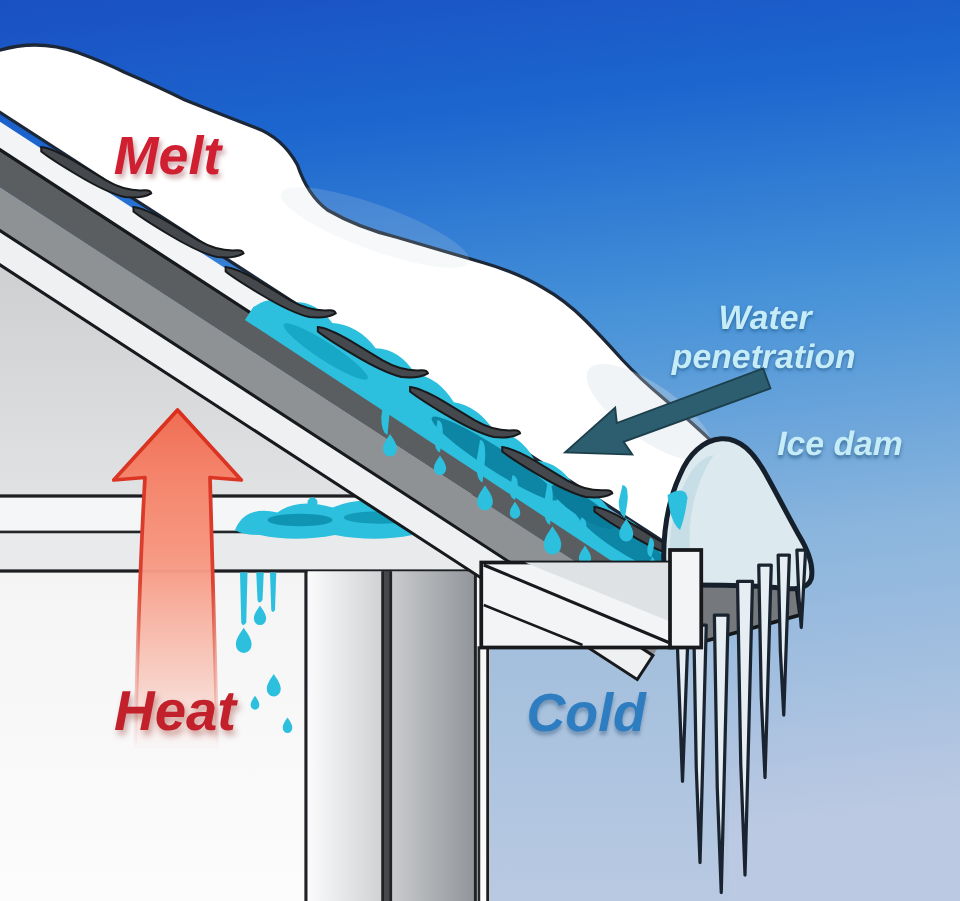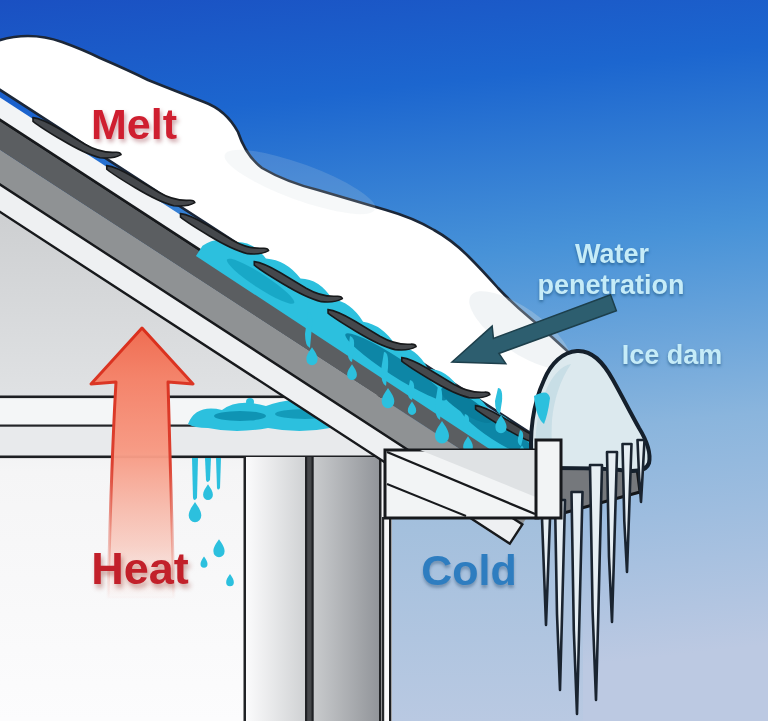--- a/index.html
+++ b/index.html
@@ -1,17 +1,17 @@
 <!DOCTYPE html>
 <html><head>
 <meta charset="utf-8">
 <style>
   html,body{margin:0;padding:0;background:#222;}
   .stage{position:relative;width:768px;height:721px;overflow:hidden;
-         font-family:"Liberation Sans",sans-serif;}
+         font-family:"Liberation Sans",sans-serif;font-style:italic;}
   svg{display:block;}
   text{font-family:"Liberation Sans",sans-serif;font-weight:bold;}
   .lbl-red{fill:#cf1f30;text-shadow:2px 3px 4px rgba(120,10,20,.35);}
   .lbl-heat{fill:#c2202a;text-shadow:2px 4px 5px rgba(140,40,30,.4);}
   .lbl-cyan{fill:#c6ecf8;text-shadow:0 2px 3px rgba(15,70,110,.55);}
   .lbl-cold{fill:#2e7dc0;text-shadow:0 3px 3px rgba(20,60,100,.35);}
 </style>
 </head>
 <body>
 

